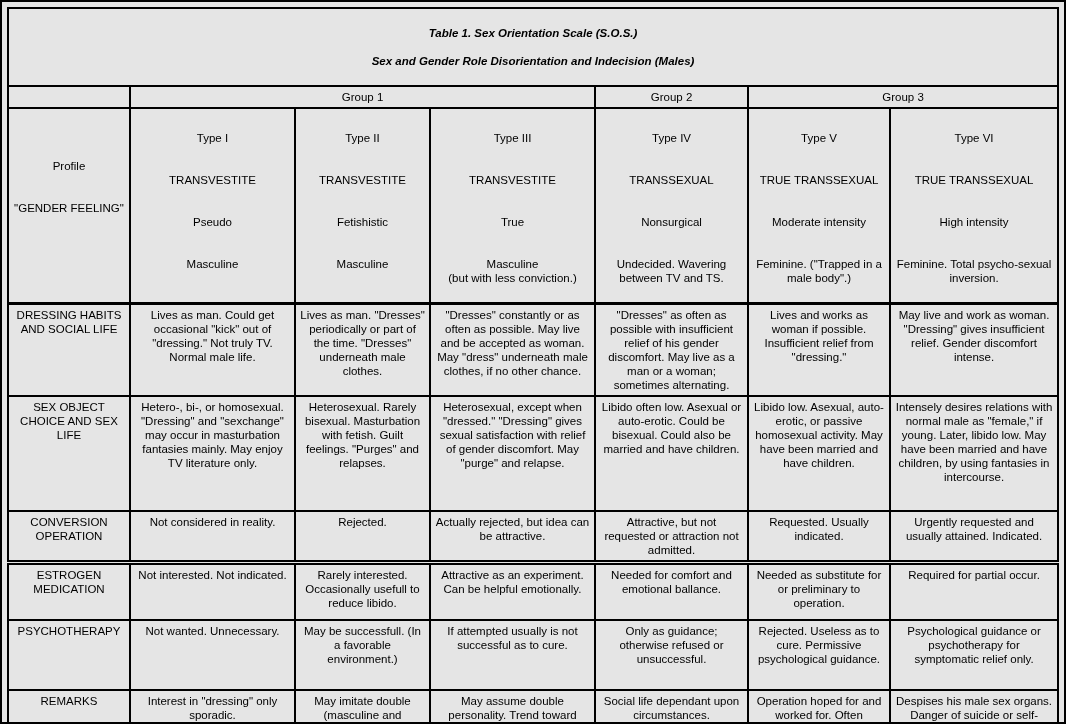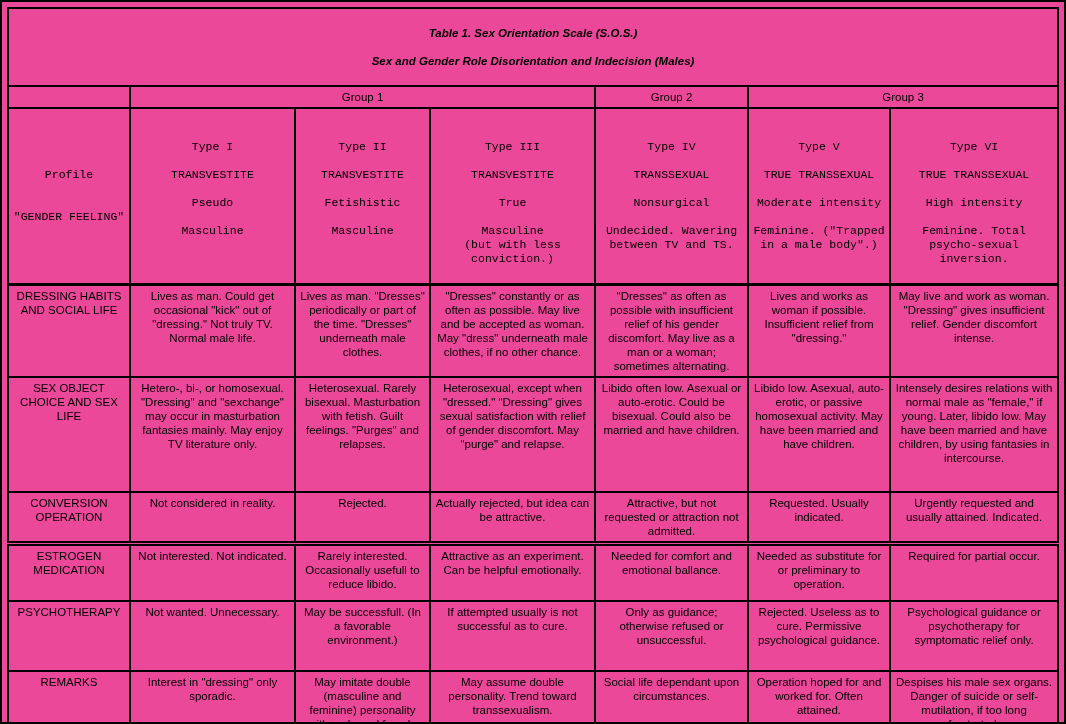--- a/index.html
+++ b/index.html
@@ -1,18 +1,18 @@
 <!DOCTYPE html>
 <html><head>
 <meta charset="utf-8">
 <style>
   html, body { margin:0; padding:0; background:#ffffff; }
   .page {
     width:1066px; height:724px; box-sizing:border-box;
-    border:2px solid #000; padding:5px; background:#ec4899;
+    border:2px solid #000; padding:5px; background:#e5e5e5;
     font-family:"Liberation Sans", sans-serif; color:#000;
   }
   table.sos {
     width:100%; height:100%; border-collapse:collapse; table-layout:fixed;
   }
   table.sos td {
     border:2px solid #000;
     text-align:center; vertical-align:top;
     font-size:11.5px; line-height:1.22;
     padding:3px 4px;
@@ -21,22 +21,22 @@
   }
   
   td.title-cell {
     vertical-align:middle; border-bottom:3px solid #000;
     font-size:13.5px; font-weight:bold; font-style:italic;
     white-space:normal; line-height:1.45;
   }
   
   tr.r-group td { vertical-align:middle; white-space:normal; }
   
-  tr.r-profile td { padding-top:9px;font-family:Liberation Mono, monospace; }
-  .ph div { }
+  tr.r-profile td { padding-top:0; }
+  .ph div { margin-top:14px; }
   .ph div:first-child { margin-top:8px; }
   .plabel div:first-child { margin-top:36px; }
   .plabel div { margin-top:14px; }
   
   td.dl { border-left:5px double #000; }
   td.tl { border-left:3px solid #000; }
   
   tr.r-dressing td { border-top:3px solid #000; }
   tr.r-kinsey td { border-top:3px solid #000; border-bottom:3px solid #000; vertical-align:middle; }
   tr.r-estrogen td { border-top:5px double #000; }

